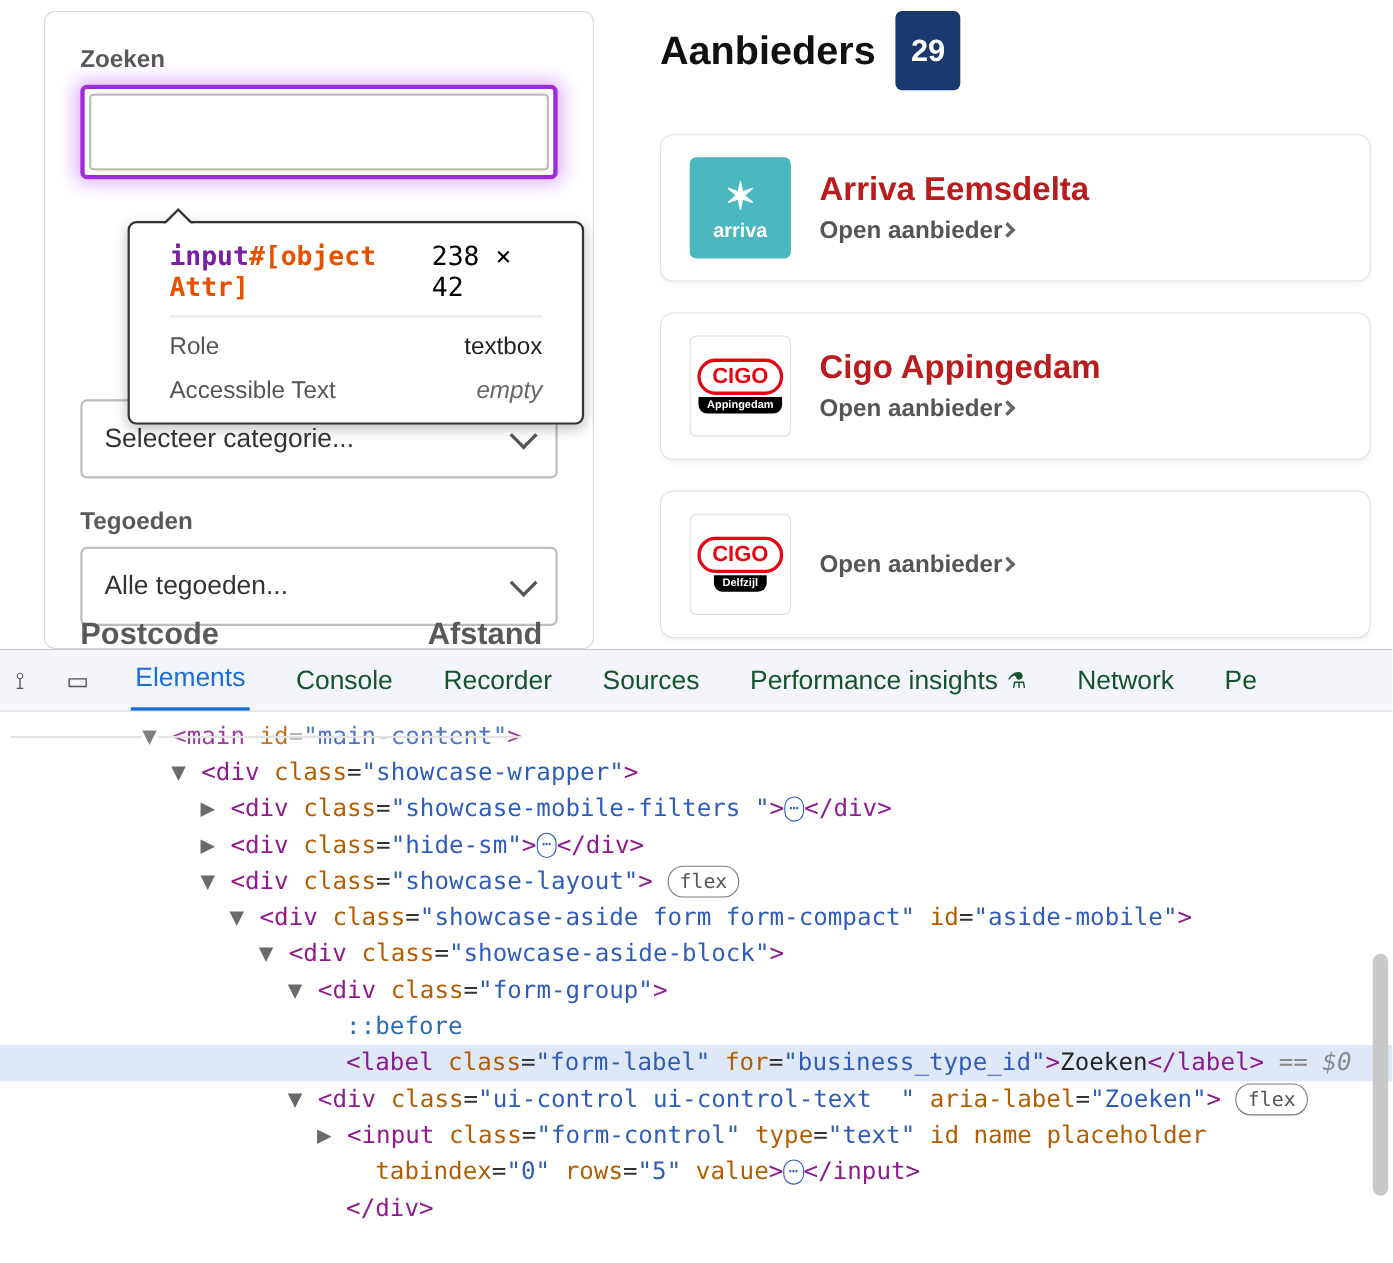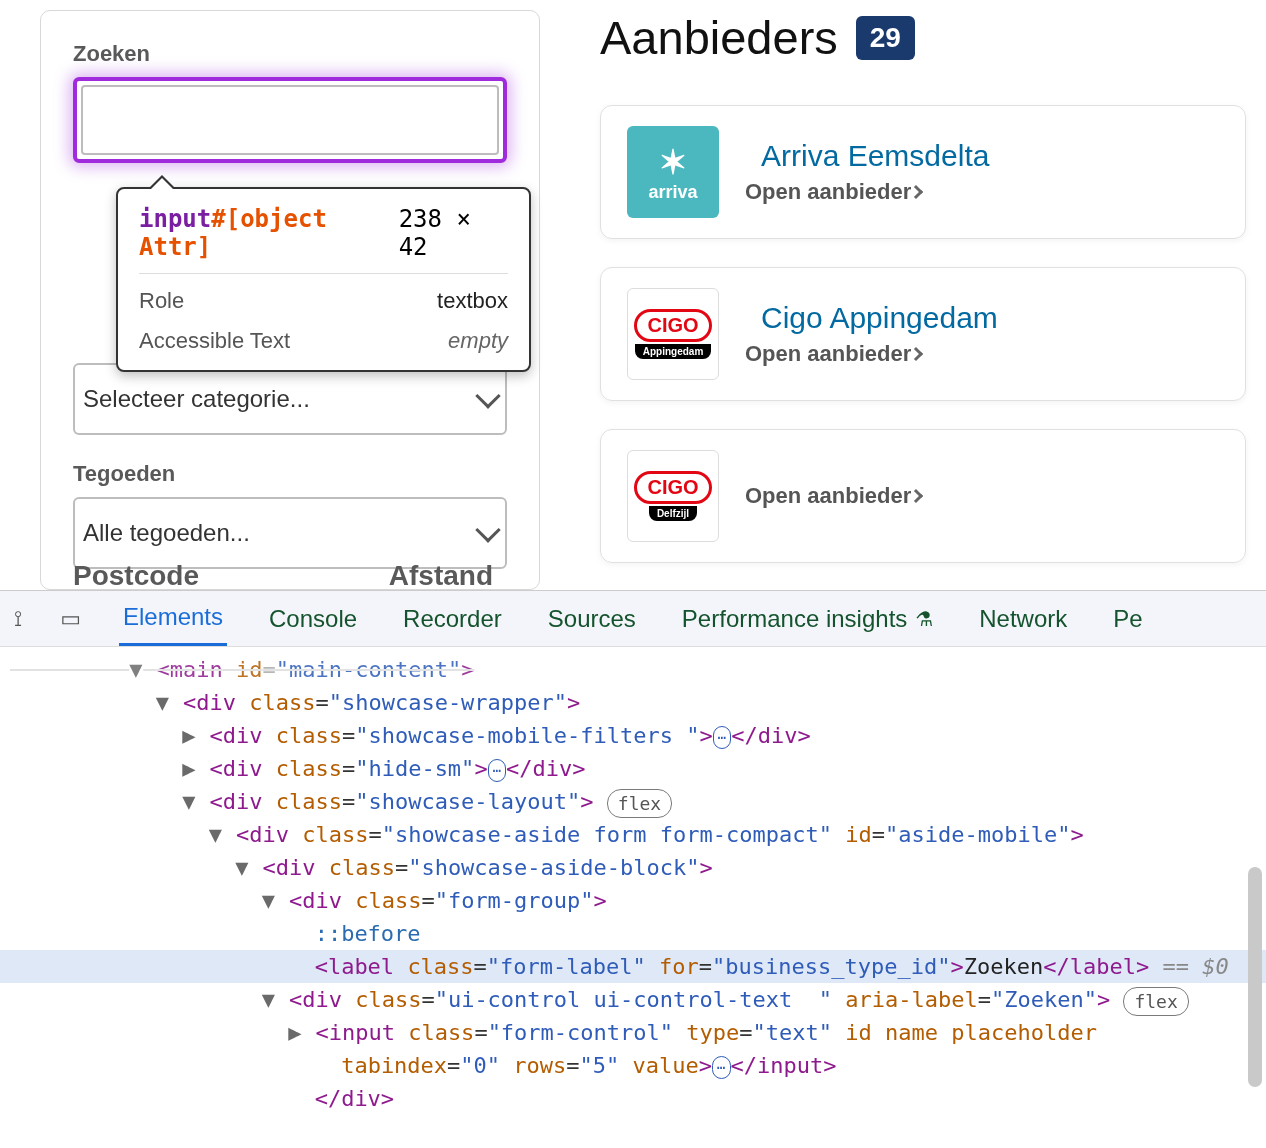--- a/index.html
+++ b/index.html
@@ -41,28 +41,28 @@
       width: 100%;
       height: 70px;
       border: 2px solid #bdbdbd;
       border-radius: 4px;
       font-size: 20px;
       padding: 0 12px;
       background: #fff;
     }
     .inspector-tooltip {
       position: absolute;
-      top: 176px;
+      top: 190px;
       left: 75px;
       width: 415px;
       background: #fff;
       border: 2px solid #333;
       border-radius: 8px;
       box-shadow: 0 4px 12px rgba(0,0,0,0.25);
-      padding: 16px 21px;
+      padding: 16px 36px;
       z-index: 10;
     }
     .inspector-tooltip::before {
       content: "";
       position: absolute;
       top: -14px;
       left: 30px;
       border: 14px solid transparent;
       border-bottom-color: #333;
       border-top: none;
@@ -98,21 +98,21 @@
     .tooltip-row .val { color: #222; }
     .tooltip-row .val.italic { font-style: italic; color: #666; }
     .select-control {
       display: flex;
       align-items: center;
       justify-content: space-between;
       width: 100%;
       height: 72px;
       border: 2px solid #bdbdbd;
       border-radius: 6px;
-      padding: 0 8px;
+      padding: 0 20px;
       font-size: 24px;
       color: #333;
       background: #fff;
       margin-bottom: 26px;
       cursor: pointer;
       gap: 40px;
     }
     .chevron-down {
       width: 18px;
       height: 18px;
@@ -122,28 +122,28 @@
       margin-top: -6px;
     }
     .group-category { margin-top: 200px; }
     .results-panel { flex: 1; padding-right: 20px; }
     .results-header {
       display: flex;
       align-items: center;
       gap: 18px;
       margin-bottom: 40px;
     }
-    .results-title { font-size: 47px; font-weight: 400; color: #111; }
+    .results-title { font-size: 36px; font-weight: 700; color: #111; }
     .count-badge {
       background: #1a3a6e;
       color: #fff;
       font-weight: 700;
       font-size: 28px;
       border-radius: 6px;
-      padding: 6px 14px;
+      padding: 20px 14px;
     }
     .provider-card {
       display: flex;
       align-items: center;
       gap: 26px;
       border: 1px solid #e0e0e0;
       border-radius: 12px;
       padding: 20px 26px;
       margin-bottom: 28px;
       box-shadow: 0 2px 6px rgba(0,0,0,0.05);
@@ -175,21 +175,21 @@
     }
     .cigo-sub {
       background: #000;
       color: #fff;
       font-size: 10px;
       padding: 2px 8px;
       border-radius: 0 0 8px 8px;
       margin-top: 2px;
     }
     .provider-info { flex: 1; }
-    .provider-name { font-size: 30px; font-weight: 400; color: #0369a1; margin-bottom: 6px; margin-left: 16px; }
+    .provider-name { font-size: 30px; font-weight: 700; color: #b91c1c; margin-bottom: 6px; }
     .provider-link {
       color: #555;
       font-size: 22px;
       font-weight: 600;
       display: flex;
       align-items: center;
       cursor: pointer;
     }
     .chevron-right {
       width: 10px;

